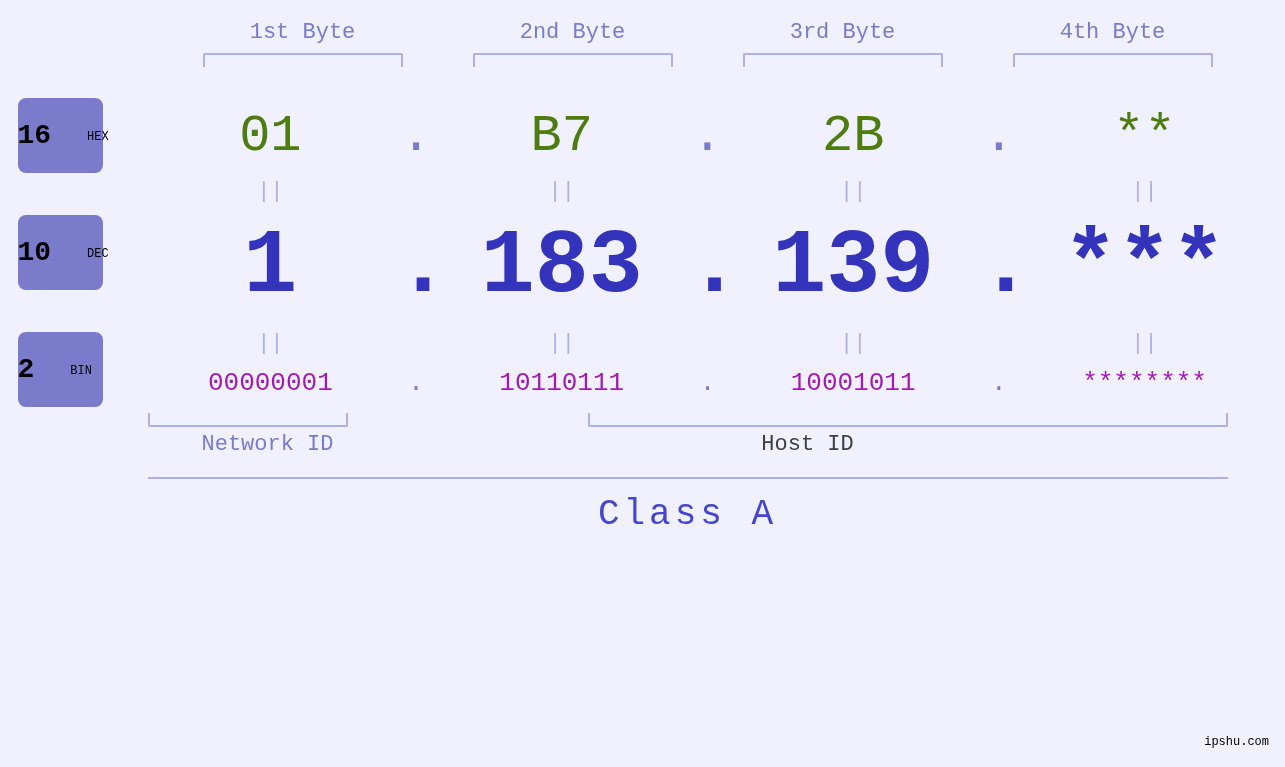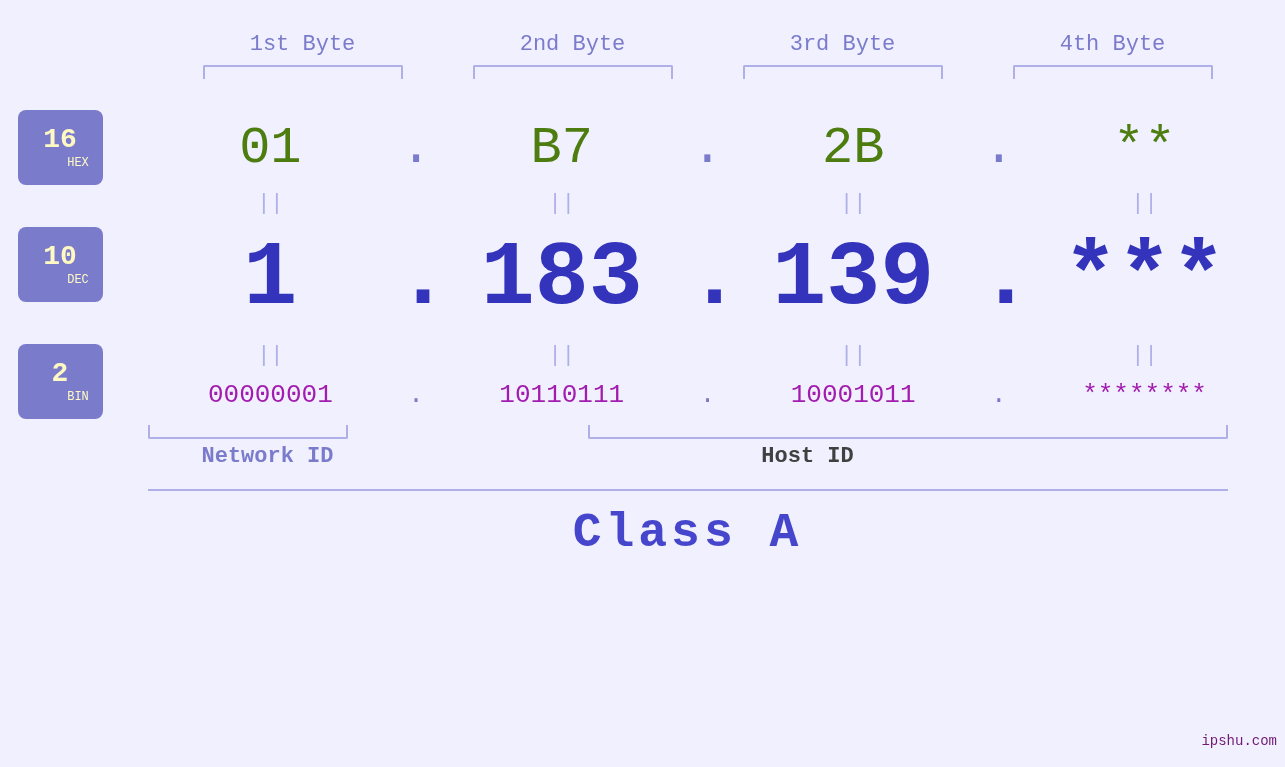--- a/index.html
+++ b/index.html
@@ -17,21 +17,21 @@
       position: relative;
     }
 
     .container {
       width: 1285px;
       height: 767px;
       position: relative;
       display: flex;
       flex-direction: column;
       align-items: center;
-      padding-top: 32px;
+      padding-top: 20px;
     }
 
     
     .byte-headers {
       display: flex;
       width: 1080px;
       margin-left: 130px;
       justify-content: space-around;
       margin-bottom: 8px;
     }
@@ -74,28 +74,27 @@
       display: flex;
       flex-direction: column;
       justify-content: space-around;
       width: 130px;
       padding-right: 10px;
       gap: 40px;
     }
 
     .label-badge {
       background-color: #7b7bcc;
-      color: #fef9c3;
+      color: #000000;
       border-radius: 8px;
       width: 85px;
       height: 75px;
       display: flex;
-      flex-direction: column;
       align-items: center;
-      justify-content: center;
+      justify-content: flex-start;
       font-family: 'Courier New', Courier, monospace;
     }
 
     .label-num {
       font-size: 28px;
       font-weight: bold;
       line-height: 1;
     }
 
     .label-text {
@@ -184,21 +183,20 @@
 
     .equals-dot {
       width: 40px;
     }
 
     
     .bottom-area {
       width: 1250px;
       margin-top: 5px;
       position: relative;
-      font-weight: bold;
     }
 
     .bottom-brackets {
       display: flex;
       width: 1080px;
       margin-left: 130px;
       justify-content: space-around;
       position: relative;
     }
 
@@ -255,31 +253,31 @@
     .class-bracket-line {
       width: 100%;
       height: 2px;
       background-color: #b0b0e8;
       margin-bottom: 15px;
     }
 
     .class-label {
       text-align: center;
       color: #4646cc;
-      font-size: 48px;
+      font-size: 36px;
       font-family: 'Courier New', Courier, monospace;
       letter-spacing: 4px;
     }
 
     .watermark {
       position: absolute;
       bottom: 18px;
-      right: 8px;
-      color: #701a75;
-      font-size: 14px;
+      right: 16px;
+      color: #000000;
+      font-size: 12px;
       font-family: 'Courier New', Courier, monospace;
     }
   </style>
 </head>
 <body>
 
 <div class="container">
 
   <div class="byte-headers">
     <div class="byte-header">1st Byte</div>

